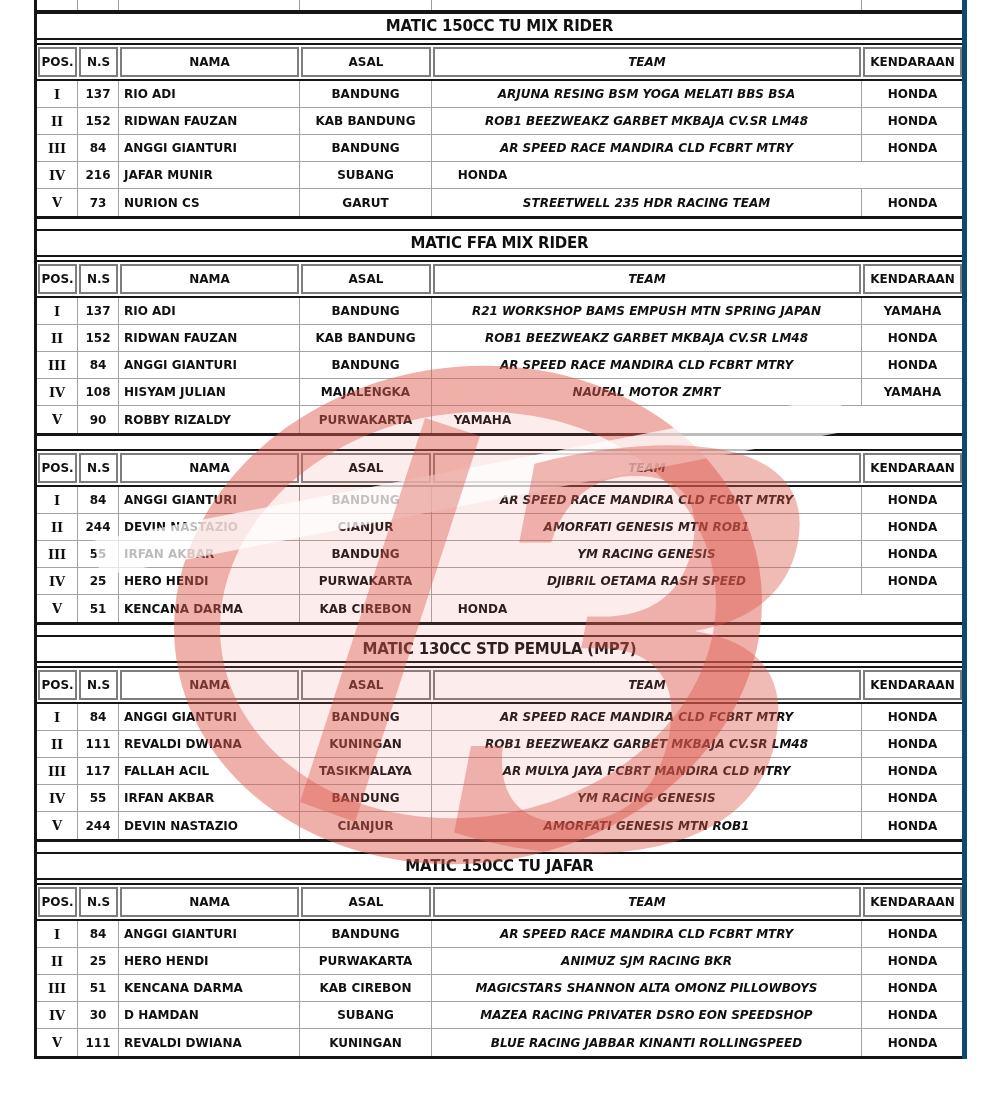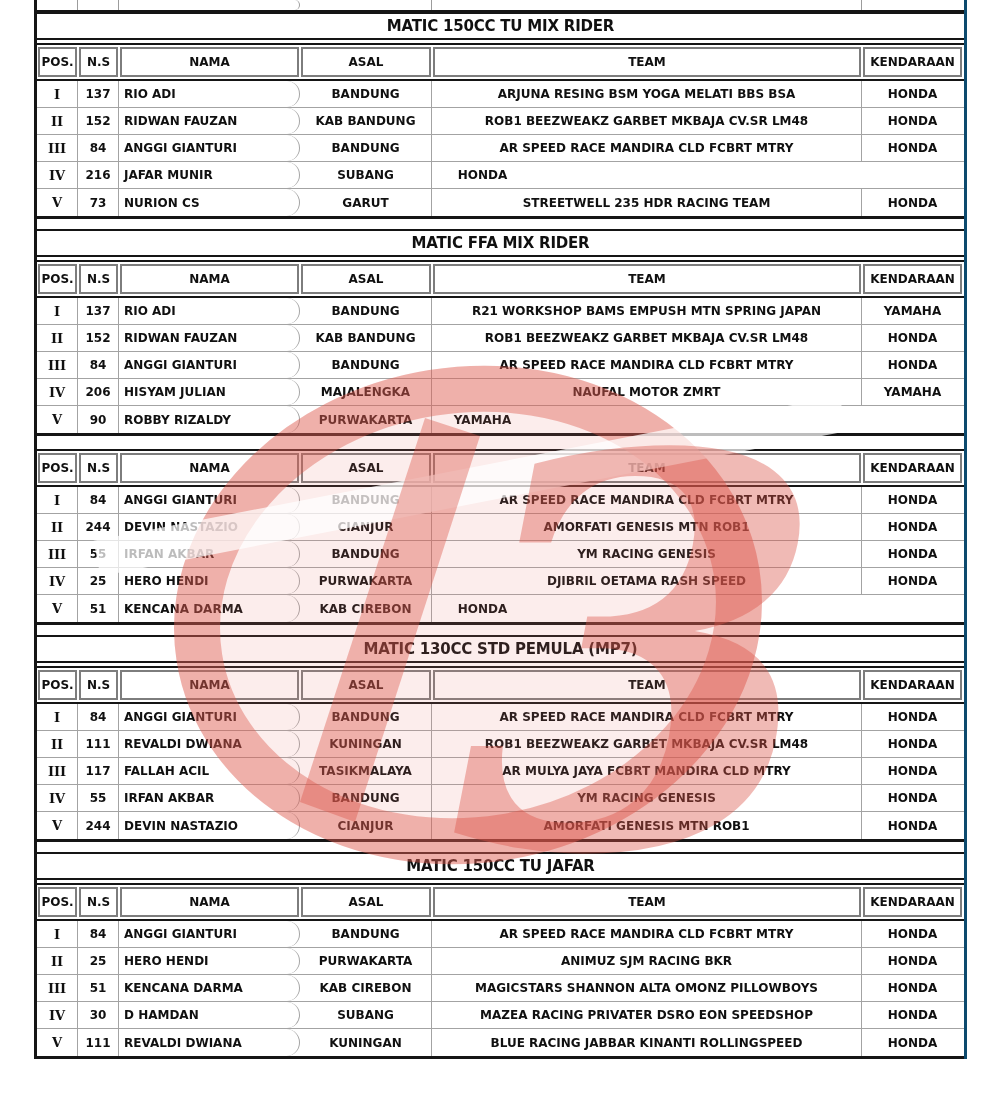--- a/index.html
+++ b/index.html
@@ -2,33 +2,33 @@
 <html><head>
 <meta charset="utf-8">
 <style>
   html,body{margin:0;padding:0;}
   body{
     width:1000px;height:1101px;background:#ffffff;overflow:hidden;
     font-family:"DejaVu Sans",sans-serif;position:relative;
   }
   .sheet{
     position:relative;margin-left:34px;width:933px;box-sizing:border-box;
-    border-left:3px solid #151515;border-right:3px solid #0c4a6e;z-index:1;
+    border-left:3px solid #151515;border-right:5px solid #0c4a6e;z-index:1;
   }
   
   .remnant{height:10px;border-bottom:2px solid #151515;display:flex;}
   .stub{height:100%;box-sizing:border-box;border-right:1px solid #9c9c9c;}
   .stub:last-child{border-right:none;}
 
   
   .c-pos{width:41px;flex:0 0 41px;}
   .c-ns{width:41px;flex:0 0 41px;}
-  .c-nama{width:181px;flex:0 0 181px;border-radius:17px;}
+  .c-nama{width:181px;flex:0 0 181px;}
   .c-asal{width:132px;flex:0 0 132px;}
-  .c-team{width:430px;flex:0 0 430px;}
+  .c-team{width:430px;flex:0 0 430px;font-style:italic;}
   .c-kendaraan{width:101px;flex:0 0 101px;}
 
   .block{margin-top:10px;}
   .block:first-of-type{margin-top:0;}
 
   .title-row{
     box-sizing:border-box;height:28px;
     border-top:2px solid #151515;border-bottom:2px solid #151515;
     display:flex;align-items:center;justify-content:center;
     font-weight:bold;font-size:15px;letter-spacing:-0.2px;color:#101010;
@@ -187,21 +187,21 @@
           <div class="drow">
             <div class="dcell c-pos">III</div>
             <div class="dcell c-ns">84</div>
             <div class="dcell c-nama">ANGGI GIANTURI</div>
             <div class="dcell c-asal">BANDUNG</div>
             <div class="dcell c-team">AR SPEED RACE MANDIRA CLD FCBRT MTRY</div>
             <div class="dcell c-kendaraan">HONDA</div>
           </div>
           <div class="drow">
             <div class="dcell c-pos">IV</div>
-            <div class="dcell c-ns">206</div>
+            <div class="dcell c-ns">108</div>
             <div class="dcell c-nama">HISYAM JULIAN</div>
             <div class="dcell c-asal">MAJALENGKA</div>
             <div class="dcell c-team">NAUFAL MOTOR ZMRT</div>
             <div class="dcell c-kendaraan">YAMAHA</div>
           </div>
           <div class="drow">
             <div class="dcell c-pos">V</div>
             <div class="dcell c-ns">90</div>
             <div class="dcell c-nama">ROBBY RIZALDY</div>
             <div class="dcell c-asal">PURWAKARTA</div>

